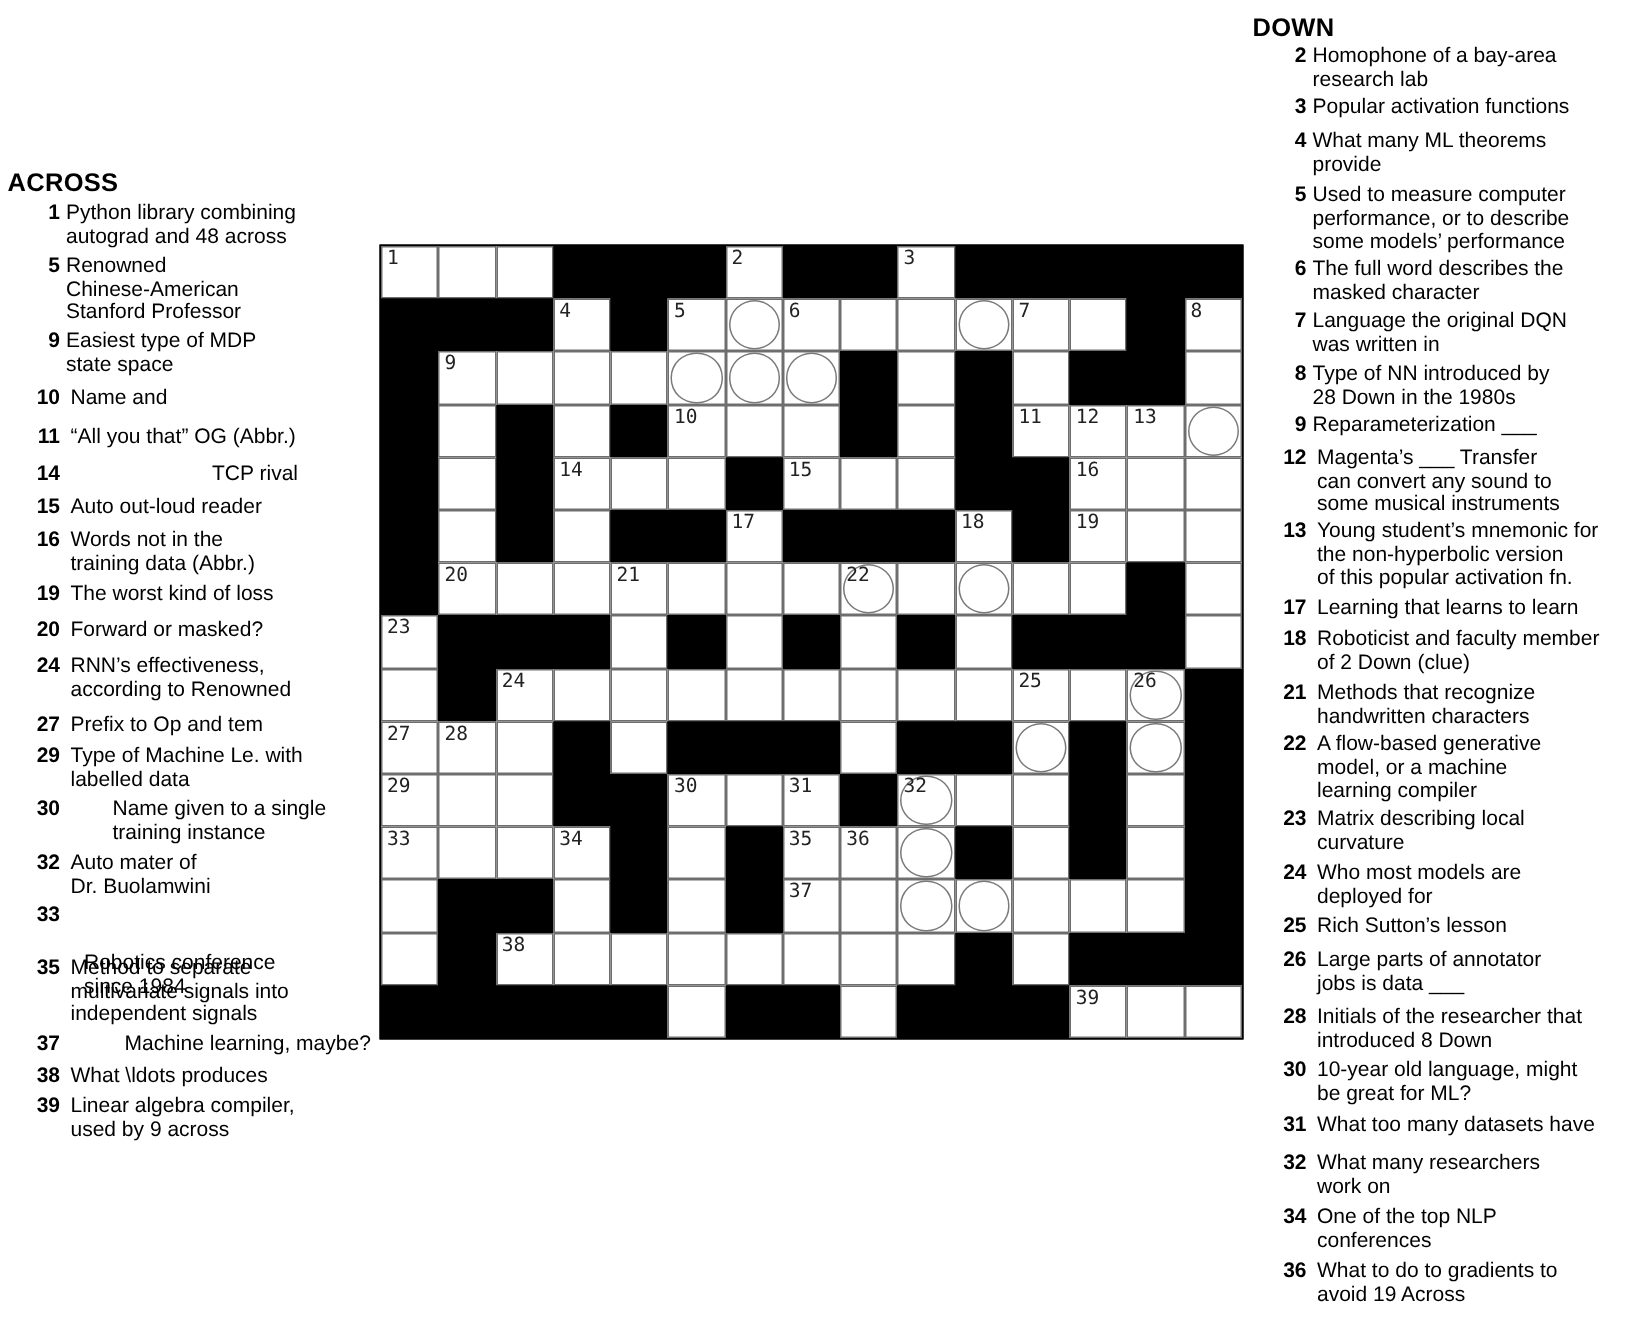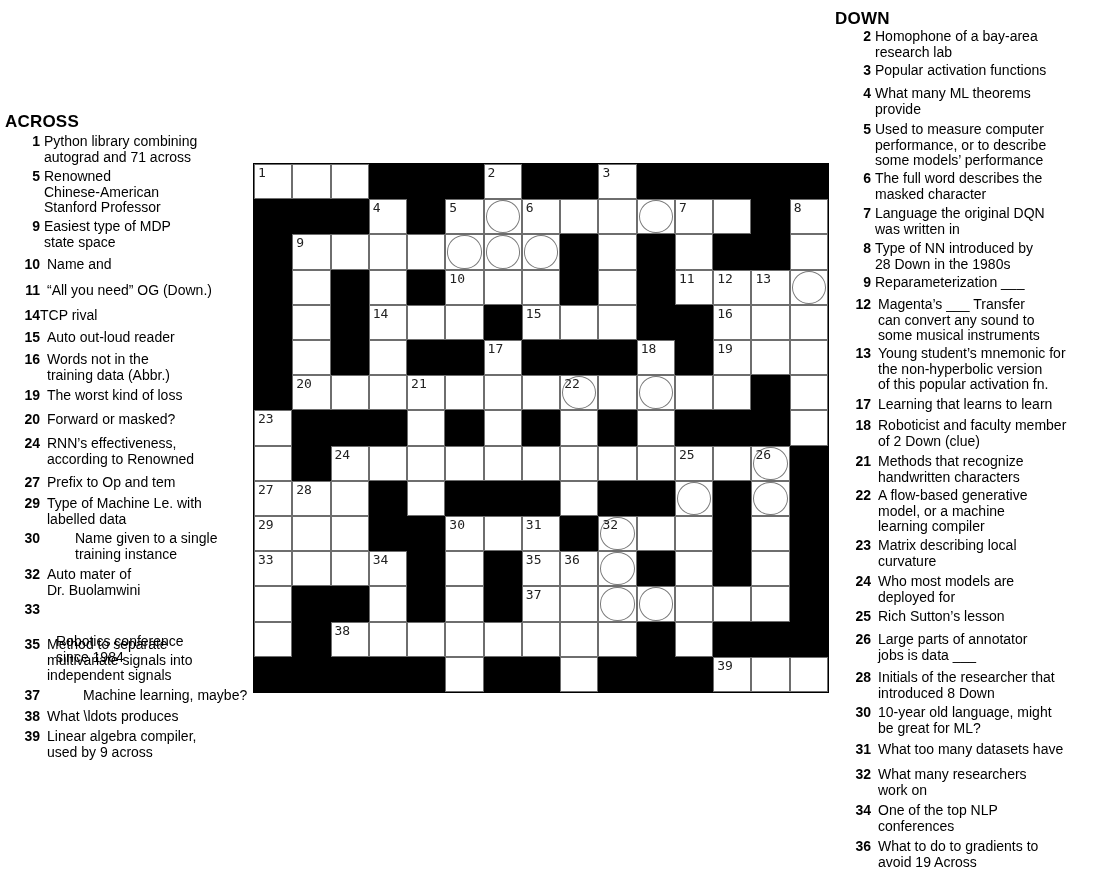--- a/index.html
+++ b/index.html
@@ -20,44 +20,44 @@
                   border: 1px solid #7a7a7a; border-radius: 50%; }
 </style>
 </head>
 <body>
 
 <div class="heading" style="left:5px; top:112px;">ACROSS</div>
 <div id="across-list">
     <div class="clue" style="top: 134px; left: 0px;">
       <span class="num" style="right: auto; left: 16px; width: 24px;">1</span>
       <span class="txt" style="left: 44px; width: 240px;">Python library combining
-autograd and 71 across</span>
+autograd and 48 across</span>
     </div>
     <div class="clue" style="top: 169px; left: 0px;">
       <span class="num" style="right: auto; left: 16px; width: 24px;">5</span>
       <span class="txt" style="left: 44px; width: 240px;">Renowned
 Chinese-American
 Stanford Professor</span>
     </div>
     <div class="clue" style="top: 219px; left: 0px;">
       <span class="num" style="right: auto; left: 16px; width: 24px;">9</span>
       <span class="txt" style="left: 44px; width: 240px;">Easiest type of MDP
 state space</span>
     </div>
     <div class="clue" style="top: 257px; left: 0px;">
       <span class="num" style="right: auto; left: 16px; width: 24px;">10</span>
       <span class="txt" style="left: 47px; width: 240px;">Name and</span>
     </div>
     <div class="clue" style="top: 283px; left: 0px;">
       <span class="num" style="right: auto; left: 16px; width: 24px;">11</span>
-      <span class="txt" style="left: 47px; width: 240px;">“All you need” OG (Down.)</span>
+      <span class="txt" style="left: 47px; width: 240px;">“All you that” OG (Abbr.)</span>
     </div>
     <div class="clue" style="top: 308px; left: 0px;">
       <span class="num" style="right: auto; left: 16px; width: 24px;">14</span>
-      <span class="txt" style="left: 40px; width: 240px;">TCP rival</span>
+      <span class="txt" style="left: 50px; width: 240px; text-align: center;">TCP rival</span>
     </div>
     <div class="clue" style="top: 330px; left: 0px;">
       <span class="num" style="right: auto; left: 16px; width: 24px;">15</span>
       <span class="txt" style="left: 47px; width: 240px;">Auto out-loud reader</span>
     </div>
     <div class="clue" style="top: 352px; left: 0px;">
       <span class="num" style="right: auto; left: 16px; width: 24px;">16</span>
       <span class="txt" style="left: 47px; width: 240px;">Words not in the
 training data (Abbr.)</span>
     </div>

